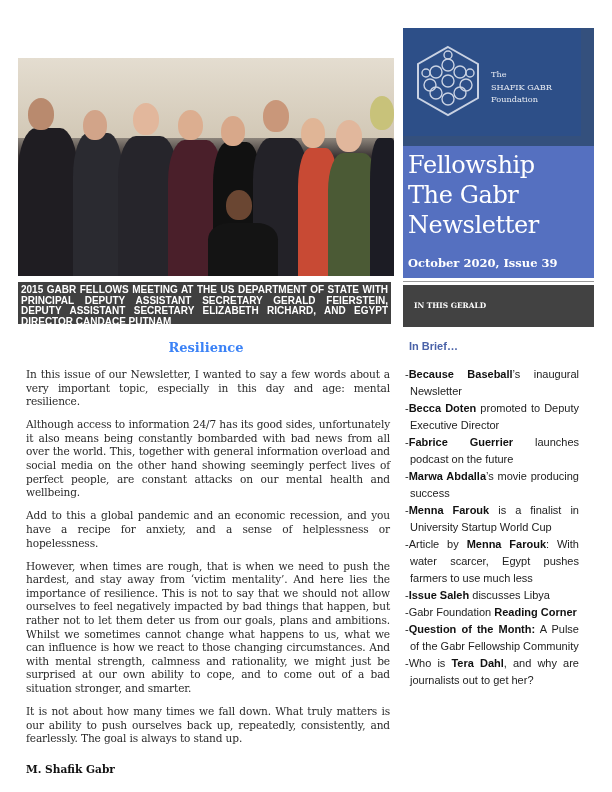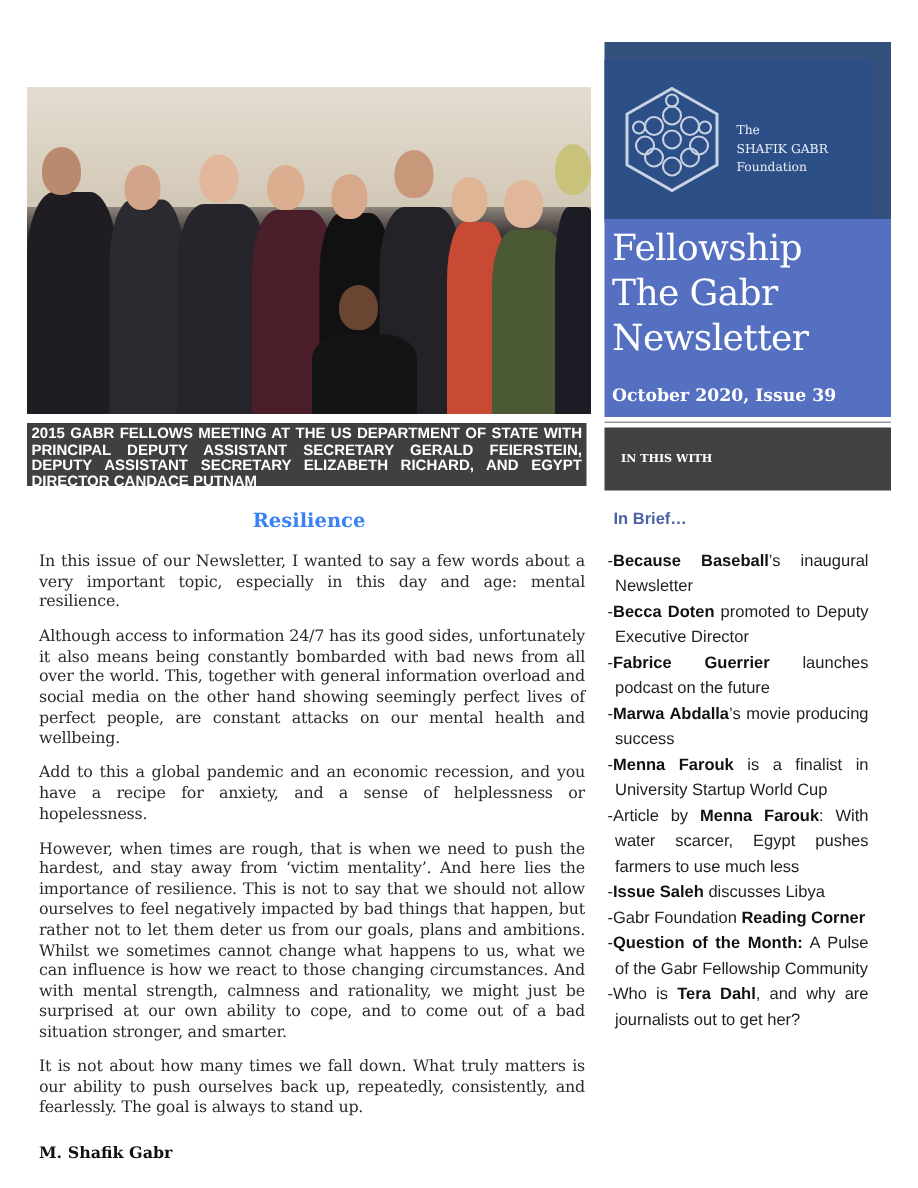--- a/index.html
+++ b/index.html
@@ -26,21 +26,21 @@
     font-family: "Liberation Sans", sans-serif; font-size: 10px; font-weight: bold;
     line-height: 10.5px; padding: 3px 3px 0 3px; box-sizing: border-box;
     text-align: justify; text-align-last: left;
   }
   
   .logo-panel {
     position: absolute; left: 403px; top: 28px; width: 191px; height: 118px;
     background: #34507d;
   }
   .logo-inner {
-    position: absolute; left: 0; top: 0; width: 178px; height: 108px; background: #2d4f88; margin-top: 12px;
+    position: absolute; left: 0; top: 0; width: 178px; height: 108px; background: #2d4f88;
   }
   .logo-hex { position: absolute; left: 9px; top: 17px; width: 72px; height: 72px; }
   .logo-text {
     position: absolute; left: 88px; top: 40px; color: #e8ecf3;
     font-family: "DejaVu Serif", serif; font-size: 8.2px; line-height: 12.5px;
   }
   .title-panel {
     position: absolute; left: 403px; top: 146px; width: 191px; height: 132px;
     background: #5570c0; color: #ffffff; box-sizing: border-box; padding: 4px 0 0 5px;
   }
@@ -142,21 +142,21 @@
 <div class="title-panel">
   <div class="title-text">
     <div>Fellowship</div>
     <div>The Gabr</div>
     <div>Newsletter</div>
   </div>
   <div class="issue-text">October 2020, Issue 39</div>
 </div>
 <div class="title-underline"></div>
 
-<div class="in-issue">IN THIS WITH</div>
+<div class="in-issue">IN THIS GERALD</div>
 <div class="brief-title">In Brief…</div>
 
 <ul class="brief-list">
   <li>-<span></span><b>Because Baseball</b><span>’s inaugural Newsletter</span></li>
   <li>-<span></span><b>Becca Doten</b><span> promoted to Deputy Executive Director</span></li>
   <li>-<span></span><b>Fabrice Guerrier</b><span> launches podcast on the future</span></li>
   <li>-<span></span><b>Marwa Abdalla</b><span>’s movie producing success</span></li>
   <li>-<span></span><b>Menna Farouk</b><span> is a finalist in University Startup World Cup</span></li>
   <li>-<span>Article by </span><b>Menna Farouk</b><span>: With water scarcer, Egypt pushes farmers to use much less</span></li>
   <li>-<span></span><b>Issue Saleh</b><span> discusses Libya</span></li>

